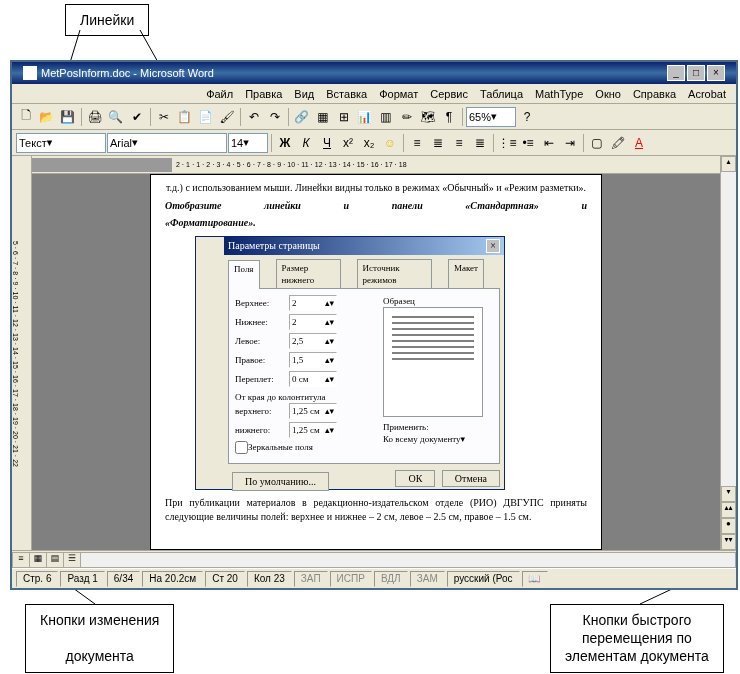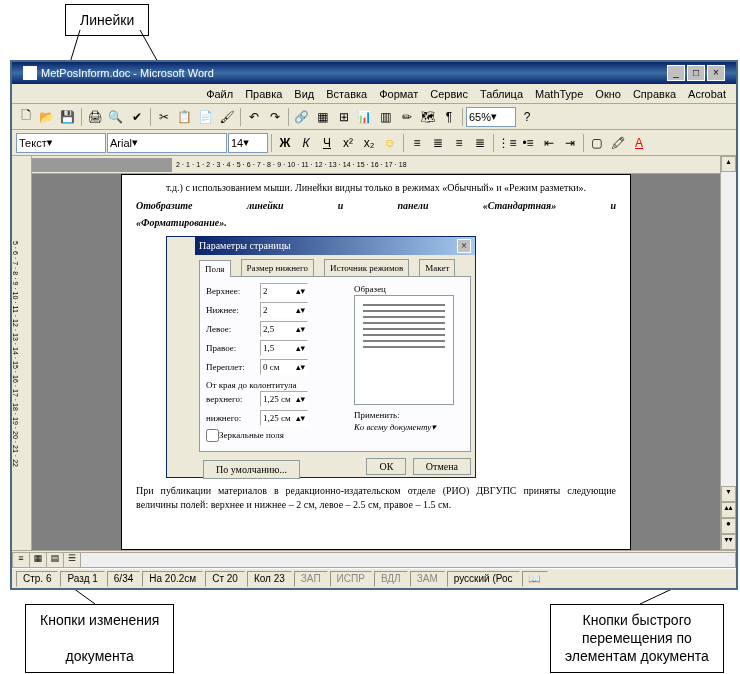--- a/index.html
+++ b/index.html
@@ -22,30 +22,30 @@
   .tsep { width: 1px; height: 18px; background: #aca899; margin: 0 2px; }
   .tcombo { height: 20px; border: 1px solid #7f9db9; background: #fff; font-size: 11px; padding: 0 2px; display: inline-flex; align-items: center; }
   
   .workspace { flex: 1; display: flex; background: #808080; position: relative; overflow: hidden; }
   .vruler { width: 20px; background: #ece9d8; border-right: 1px solid #aca899; font-size: 7px; text-align: center; padding-top: 2px; color: #000; writing-mode: vertical-lr; white-space: nowrap; overflow: hidden; }
   .docarea { flex: 1; display: flex; flex-direction: column; }
   .hruler { height: 18px; background: #ece9d8; border-bottom: 1px solid #aca899; font-size: 7px; display: flex; align-items: center; overflow: hidden; white-space: nowrap; }
   .hruler .dark { display:inline-block; width:140px; height: 14px; background:#999; }
   .hruler .light { display:inline-block; padding: 0 4px; }
   .page-container { flex: 1; background: #808080; display: flex; justify-content: center; padding: 0; overflow: hidden; position: relative; }
-  .page { width: 510px; background: #fff; border: 1px solid #000; padding: 6px 14px; font-size: 10px; font-family: 'Times New Roman', serif; line-height: 1.35; text-align: justify; }
+  .page { width: 452px; background: #fff; border: 1px solid #000; padding: 6px 14px; font-size: 10px; font-family: 'Times New Roman', serif; line-height: 1.35; text-align: justify; }
   .page p { margin-bottom: 4px; }
   .page .bi { font-weight: bold; font-style: italic; }
   .page .b { font-weight: bold; }
   
   .dialog { width: 310px; background: #ece9d8; border: 1px solid #0a246a; margin: 6px 0; font-family: Tahoma; font-size: 10px; padding-left: 28px; }
   .dialog .dlg-title { background: linear-gradient(to right, #0a246a, #a6caf0); color: #fff; padding: 2px 4px; display: flex; justify-content: space-between; font-size: 10px; }
   .dialog .dlg-title .x { background: #c0c0c0; width: 14px; height: 14px; text-align: center; color: #000; border: 1px solid #fff; line-height: 12px; }
   .dialog .tabs { display: flex; padding: 4px 4px 0 4px; font-size: 9px; }
-  .dialog .tab { border: 1px solid #919b9c; border-bottom: none; padding: 2px 5px; background: #ece9d8; margin-right: 10px; }
+  .dialog .tab { border: 1px solid #919b9c; border-bottom: none; padding: 2px 5px; background: #ece9d8; margin-right: 16px; }
   .dialog .tab.active { background: #fcfcfe; position: relative; top: 1px; }
   .dialog .body { border: 1px solid #919b9c; margin: 0 4px 4px 4px; padding: 6px; background: #fcfcfe; display: flex; gap: 8px; font-size: 9px; }
   .dialog .fields { flex: 1; }
   .dialog .row { display: flex; align-items: center; margin-bottom: 3px; }
   .dialog .row label { width: 54px; }
   .dialog .row .spin { width: 48px; height: 16px; border: 1px inset #fff; background: #fff; font-size: 9px; padding: 0 2px; display: inline-flex; align-items: center; justify-content: space-between; }
   .dialog .preview { width: 110px; }
   .dialog .preview-box { width: 100px; height: 110px; border: 1px solid #919b9c; background: #fff; padding: 8px; }
   .dialog .preview-box .line { height: 2px; background: #808080; margin-bottom: 4px; }
   .dialog .btns { text-align: right; padding: 4px; }
@@ -273,21 +273,21 @@
                   <div class="line"></div>
                     <div class="line"></div>
                     <div class="line"></div>
                     <div class="line"></div>
                     <div class="line"></div>
                     <div class="line"></div>
                     <div class="line"></div>
                     <div class="line"></div>
                 </div>
                 <div style="margin-top:4px;">Применить:</div>
-                <div class="spin" style="width:100px;font-style:italic;"><span>Ко всему документу</span><span>▾</span></div>
+                <div class="spin" style="width:100px;"><span>Ко всему документу</span><span>▾</span></div>
               </div>
             </div>
             <div class="btns">
               <span class="btn" style="float:left;">По умолчанию...</span>
               <span class="btn">ОК</span>
               <span class="btn">Отмена</span>
             </div>
           </div>
 
           <p>При публикации материалов в редакционно-издательском отделе (РИО) ДВГУПС приняты следующие величины полей: верхнее и нижнее – 2 см, левое – 2.5 см, правое – 1.5 см.</p>

